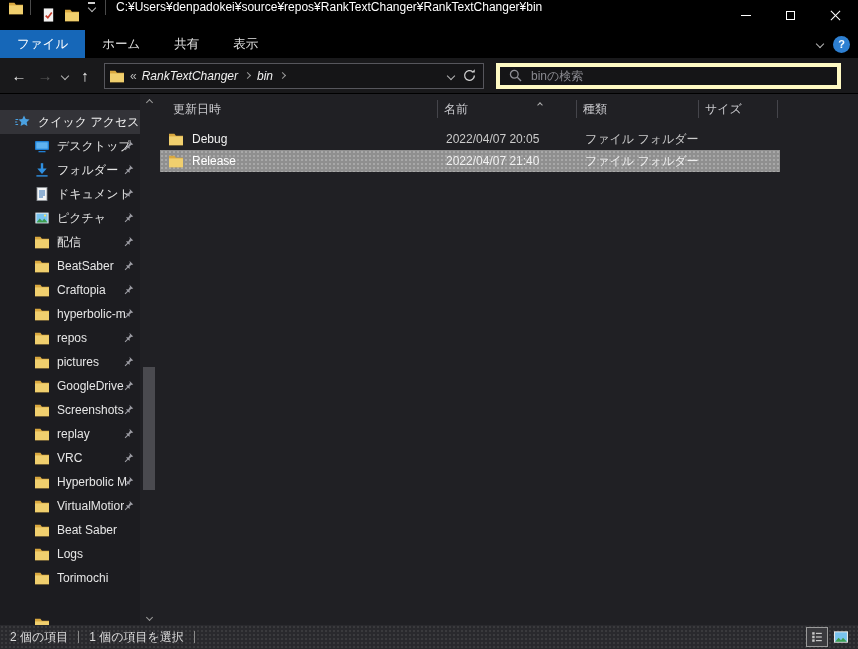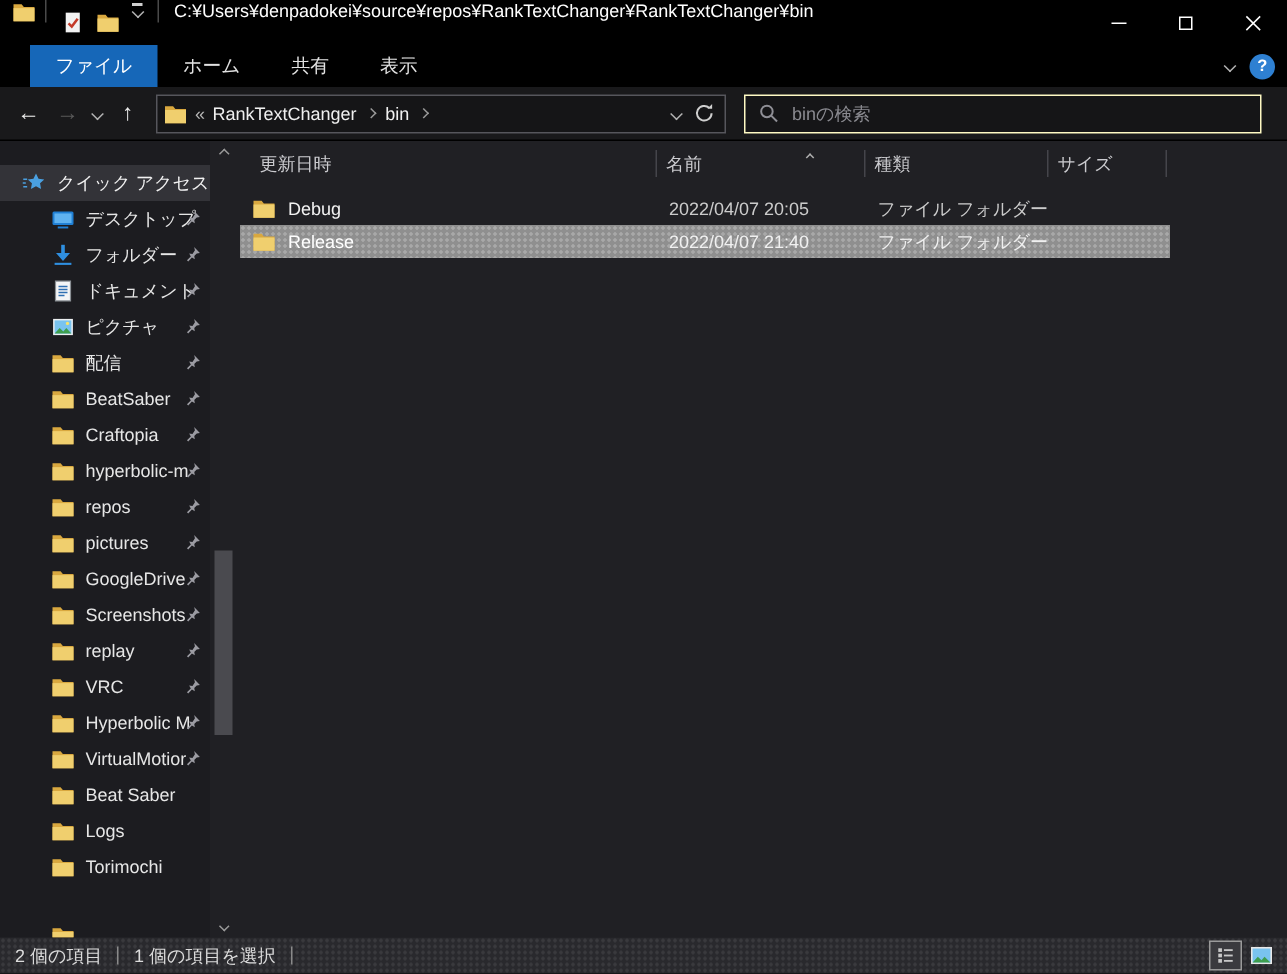--- a/index.html
+++ b/index.html
@@ -21,39 +21,39 @@
   .glyph-max { width:9px; height:9px; border:1px solid #fff; }
   .glyph-close { position:relative; width:11px; height:11px; }
   .glyph-close::before,.glyph-close::after { content:""; position:absolute; left:5px; top:-1px; width:1px; height:13px; background:#fff; }
   .glyph-close::before { transform:rotate(45deg); }
   .glyph-close::after { transform:rotate(-45deg); }
 
   
   .ribbon { height:28px; background:#000; display:flex; align-items:stretch; flex:0 0 auto; }
   .tabs { display:flex; }
   .rtab { border:none; background:none; color:#e2e2e2; font-size:12.5px; padding:0 17px; cursor:default; }
-  .rtab.active { background:#1667b8; color:#fff;margin-left:20px; }
+  .rtab.active { background:#1667b8; color:#fff; }
   .ribbon-right { margin-left:auto; display:flex; align-items:center; gap:10px; padding-right:8px; }
   .chev { display:inline-block; width:6px; height:6px; border-right:1.5px solid #b4b4b4; border-bottom:1.5px solid #b4b4b4; }
   .chev-down { transform:rotate(45deg); }
   .chev-up { transform:rotate(-135deg); }
   .chev-right { transform:rotate(-45deg); margin:0 5px; width:5px; height:5px; border-color:#9a9a9a; }
   .btn-plain { background:none; border:none; display:flex; align-items:center; justify-content:center; }
   .help-btn { width:17px; height:17px; border-radius:50%; background:#2e80d2; color:#fff; font-weight:bold; font-size:11px; border:none; display:flex; align-items:center; justify-content:center; }
 
   
   .navrow { height:36px; background:#19191b; display:flex; align-items:center; flex:0 0 auto; border-bottom:1px solid #000; }
   .nav-btn { background:none; border:none; font-size:15px; color:#ededed; width:26px; height:26px; display:flex; align-items:center; justify-content:center; }
   .nav-btn.disabled { color:#5a5a5a; }
   .nav-chev-btn { width:14px; }
   .address-box { height:26px; margin-left:6px; width:380px; background:#151517; border:1px solid #56565c; display:flex; align-items:center; padding:0 4px; }
-  .crumb { color:#f0f0f0; padding:0 2px; white-space:nowrap; }
+  .crumb { color:#f0f0f0; padding:0 2px; white-space:nowrap;font-style:italic; }
   .overflow-chevs { color:#b8b8b8; margin:0 3px 0 5px; font-size:12px; }
   .addr-right { margin-left:auto; display:flex; align-items:center; gap:8px; padding-right:2px; }
-  .search-box { height:26px; margin-left:12px; width:345px; background:#151517; border:1px solid #fef9c3; display:flex; align-items:center; padding:0 8px; }
+  .search-box { height:26px; margin-left:12px; width:345px; background:#151517; border:4px solid #fef9c3; display:flex; align-items:center; padding:0 8px; }
   .search-box input { flex:1; background:transparent; border:none; outline:none; color:#cfcfcf; font-size:12px; margin-left:8px; font-family:inherit; }
   .search-box input::placeholder { color:#8a8a90; }
 
   
   .body { flex:1 1 auto; display:flex; overflow:hidden; }
   .sidebar { width:140px; background:#1c1c20; padding-top:16px; position:relative; overflow:hidden; flex:0 0 auto; }
   .dots { background-image:radial-gradient(rgba(255,255,255,.10) 1px, transparent 1.3px); background-size:4px 4px; }
   .qa-row { height:24px; display:flex; align-items:center; padding-left:15px; gap:7px; background:#333338; }
   .qa-row span.lbl { color:#f2f2f2; }
   .side-item { height:24px; display:flex; align-items:center; padding-left:34px; gap:7px; position:relative; }

